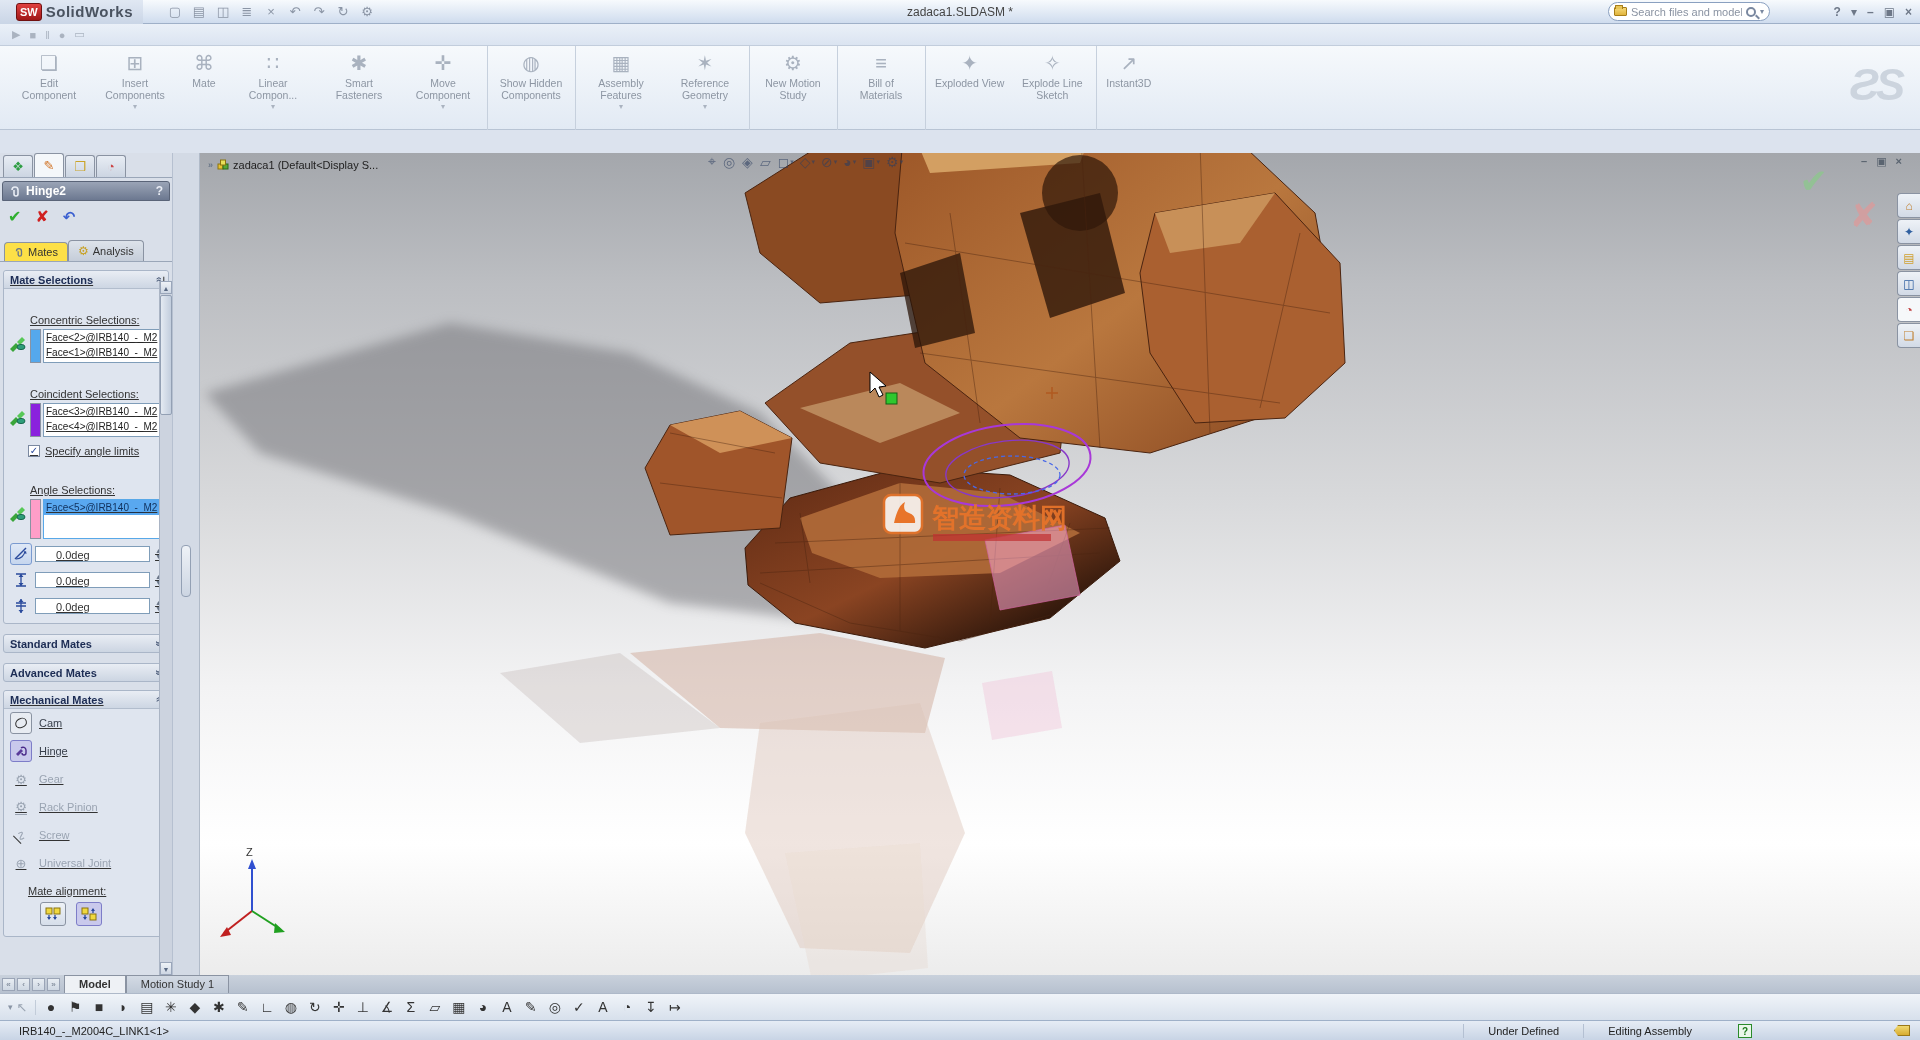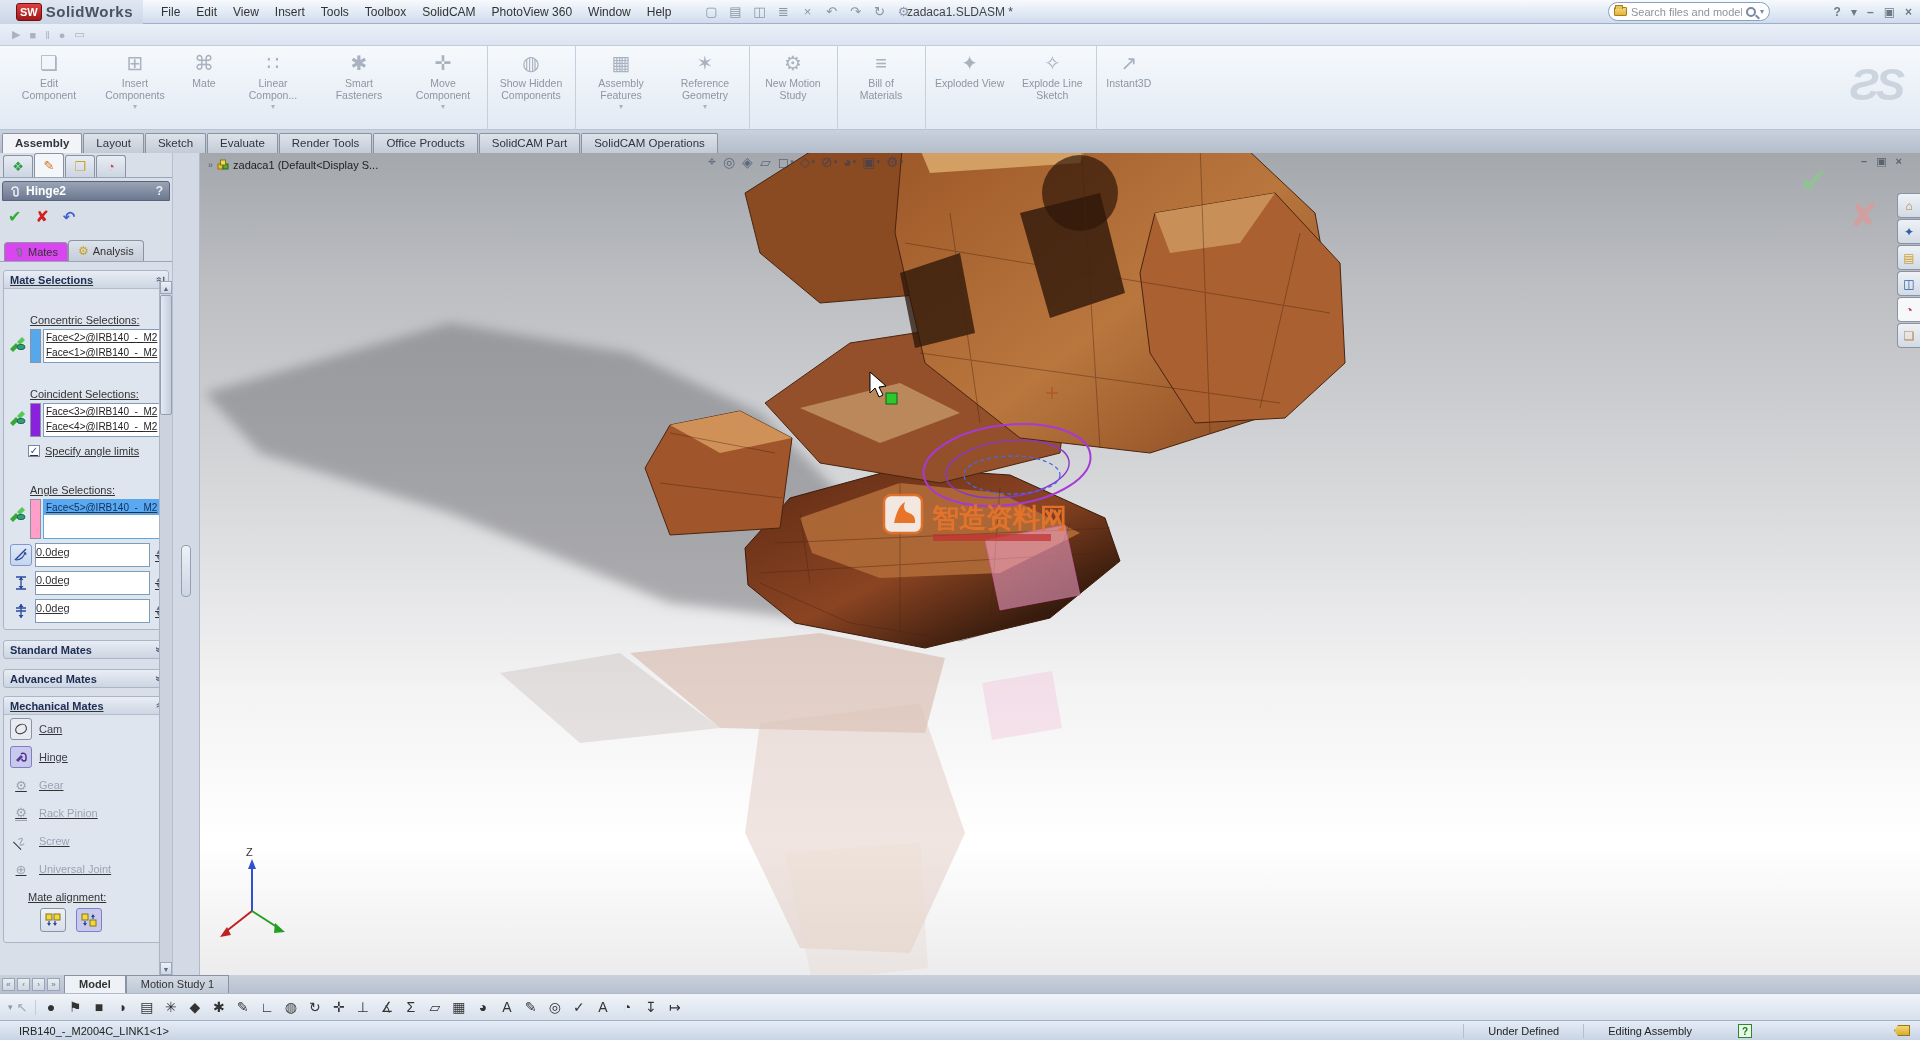--- a/index.html
+++ b/index.html
@@ -74,21 +74,21 @@
     background:linear-gradient(#9aa4b6,#6c7890); border:1px solid #5a6478;
     display:flex; align-items:center; gap:5px; padding:0 6px; color:#fff; font-weight:bold; font-size:12px; }
   .phelp { margin-left:auto; color:#e8ecf4; font-weight:bold; }
   .pactions { display:flex; gap:14px; padding:6px 8px; align-items:center; }
   .act-ok { color:#2faf2f; font-size:16px; font-weight:bold; }
   .act-cancel { color:#d02020; font-size:16px; font-weight:bold; }
   .act-undo { color:#3a5fd0; font-size:15px; font-weight:bold; }
   .ptabs { display:flex; align-items:flex-end; padding:6px 4px 0; height:30px; border-bottom:1px solid #9aa6b8; }
   .ptab { display:flex; align-items:center; gap:4px; padding:3px 9px; border:1px solid #8a93a2; border-bottom:none;
     border-radius:4px 4px 0 0; background:linear-gradient(#dde3ea,#c5cdd9); font-size:11px; }
-  .ptab.active { background:#d946ef; }
+  .ptab.active { background:#fde047; }
   .gearic { color:#c8a020; font-size:12px; }
 
   .group { margin:8px 3px 0; background:#dfe5ef; border:1px solid #aab6c8; border-radius:3px; padding-bottom:6px;text-decoration:underline; }
   .ghead { height:18px; background:linear-gradient(#e9edf4,#cdd6e3); border-bottom:1px solid #b2bdcd;
     display:flex; align-items:center; padding:0 6px; font-weight:bold; color:#1c2c54; border-radius:3px 3px 0 0; }
   .chev { margin-left:auto; color:#4a5a78; font-size:10px; font-weight:bold; display:inline-block; }
   .chev.up { transform:rotate(-90deg); }
   .chev.down { transform:rotate(90deg); }
   .glabel { padding:25px 8px 3px 26px; color:#333; }
   .selrow { display:flex; align-items:flex-start; padding:0 6px 0 4px; gap:2px; }
@@ -101,21 +101,21 @@
   .listbox.tall { height:40px; border:1px solid #58a8e8; }
   .litem { font-size:10px; line-height:15px; padding:0 2px; white-space:nowrap; color:#222; }
   .litem.sel { background:#59a8f0; color:#10305c; }
   .cbrow { display:flex; align-items:center; gap:5px; padding:8px 6px 2px 24px; }
   .cb { width:12px; height:12px; border:1px solid #7a88a0; background:#fff; display:flex;
     align-items:center; justify-content:center; }
   .ck { color:#2a4a9c; font-size:10px; font-weight:bold; line-height:10px; }
   .frow { display:flex; align-items:center; gap:3px; padding:4px 4px 0 6px; }
   .fic { width:22px; height:22px; display:flex; align-items:center; justify-content:center; flex:none; }
   .fic.pressed { border:1px solid #7a9ad0; background:linear-gradient(#dfe8f6,#c6d6ee); border-radius:3px; }
-  .field { flex:1; background:#fff; border:1px solid #7f9db9; height:24px; line-height:16px; padding:0 0; }
+  .field { flex:1; background:#fff; border:1px solid #7f9db9; height:16px; line-height:16px; padding:0 20px; }
   .spin { display:flex; flex-direction:column; width:11px; flex:none; }
   .spin i { font-style:normal; font-size:7px; line-height:6px; color:#6a7688; text-align:center; }
   .colhead { margin:10px 3px 0; height:19px; background:linear-gradient(#e9edf4,#ccd5e2);
     border:1px solid #aab6c8; border-radius:3px; display:flex; align-items:center; padding:0 6px;
     font-weight:bold; color:#1c2c54; }
   .mmitem { display:flex; align-items:center; gap:7px; padding:3px 6px; }
   .mmbox { width:22px; height:22px; display:flex; align-items:center; justify-content:center; flex:none; }
   .mmbox.framed { border:1px solid #8a93a2; border-radius:3px; background:#e8ecf2; }
   .mmbox.selected { border:1px solid #7d7dc8; border-radius:3px; background:#c9c9ec; }
   .cam-shape { width:12px; height:10px; border:1.5px solid #333; border-radius:62% 45% 55% 48%; transform:rotate(-15deg); }
@@ -195,33 +195,20 @@
 </head>
 <body>
 
 <div class="app">
 
   <div class="titlebar">
     <div class="logo">
       <span class="sw">SW</span>
       <span class="swtext">SolidWorks</span>
     </div>
-    <div class="menus">
-
-    <span class="menu">File</span>
-        <span class="menu">Edit</span>
-        <span class="menu">View</span>
-        <span class="menu">Insert</span>
-        <span class="menu">Tools</span>
-        <span class="menu">Toolbox</span>
-        <span class="menu">SolidCAM</span>
-        <span class="menu">PhotoView 360</span>
-        <span class="menu">Window</span>
-        <span class="menu">Help</span>
-      </div>
     <div class="quick">
 
     <span class="qicon">▢</span>
         <span class="qicon">▤</span>
         <span class="qicon">◫</span>
         <span class="qicon">≣</span>
         <span class="qicon">×</span>
         <span class="qicon">↶</span>
         <span class="qicon">↷</span>
         <span class="qicon">↻</span>
@@ -322,30 +309,20 @@
       </div>
         <div class="rbtn" data-sep="">
         <span class="ric">↗</span>
         <span class="rlabel">Instant3D</span>
         <span class="rcaret"></span>
       </div>
       </div>
     <div class="dslogo">ƧS</div>
   </div>
 
-  <div class="tabrow">
-    <span class="rtab active">Assembly</span>
-    <span class="rtab">Layout</span>
-    <span class="rtab">Sketch</span>
-    <span class="rtab">Evaluate</span>
-    <span class="rtab">Render Tools</span>
-    <span class="rtab">Office Products</span>
-    <span class="rtab">SolidCAM Part</span>
-    <span class="rtab">SolidCAM Operations</span>
-  </div>
 
   <div class="panel">
     <div class="fmtabs">
 
     <span class="fmtab">
           <span class="fmic" style="color: rgb(47, 158, 68);">❖</span>
         </span>
         <span class="fmtab">
           <span class="fmic" style="color: rgb(208, 112, 32);">✎</span>
         </span>

